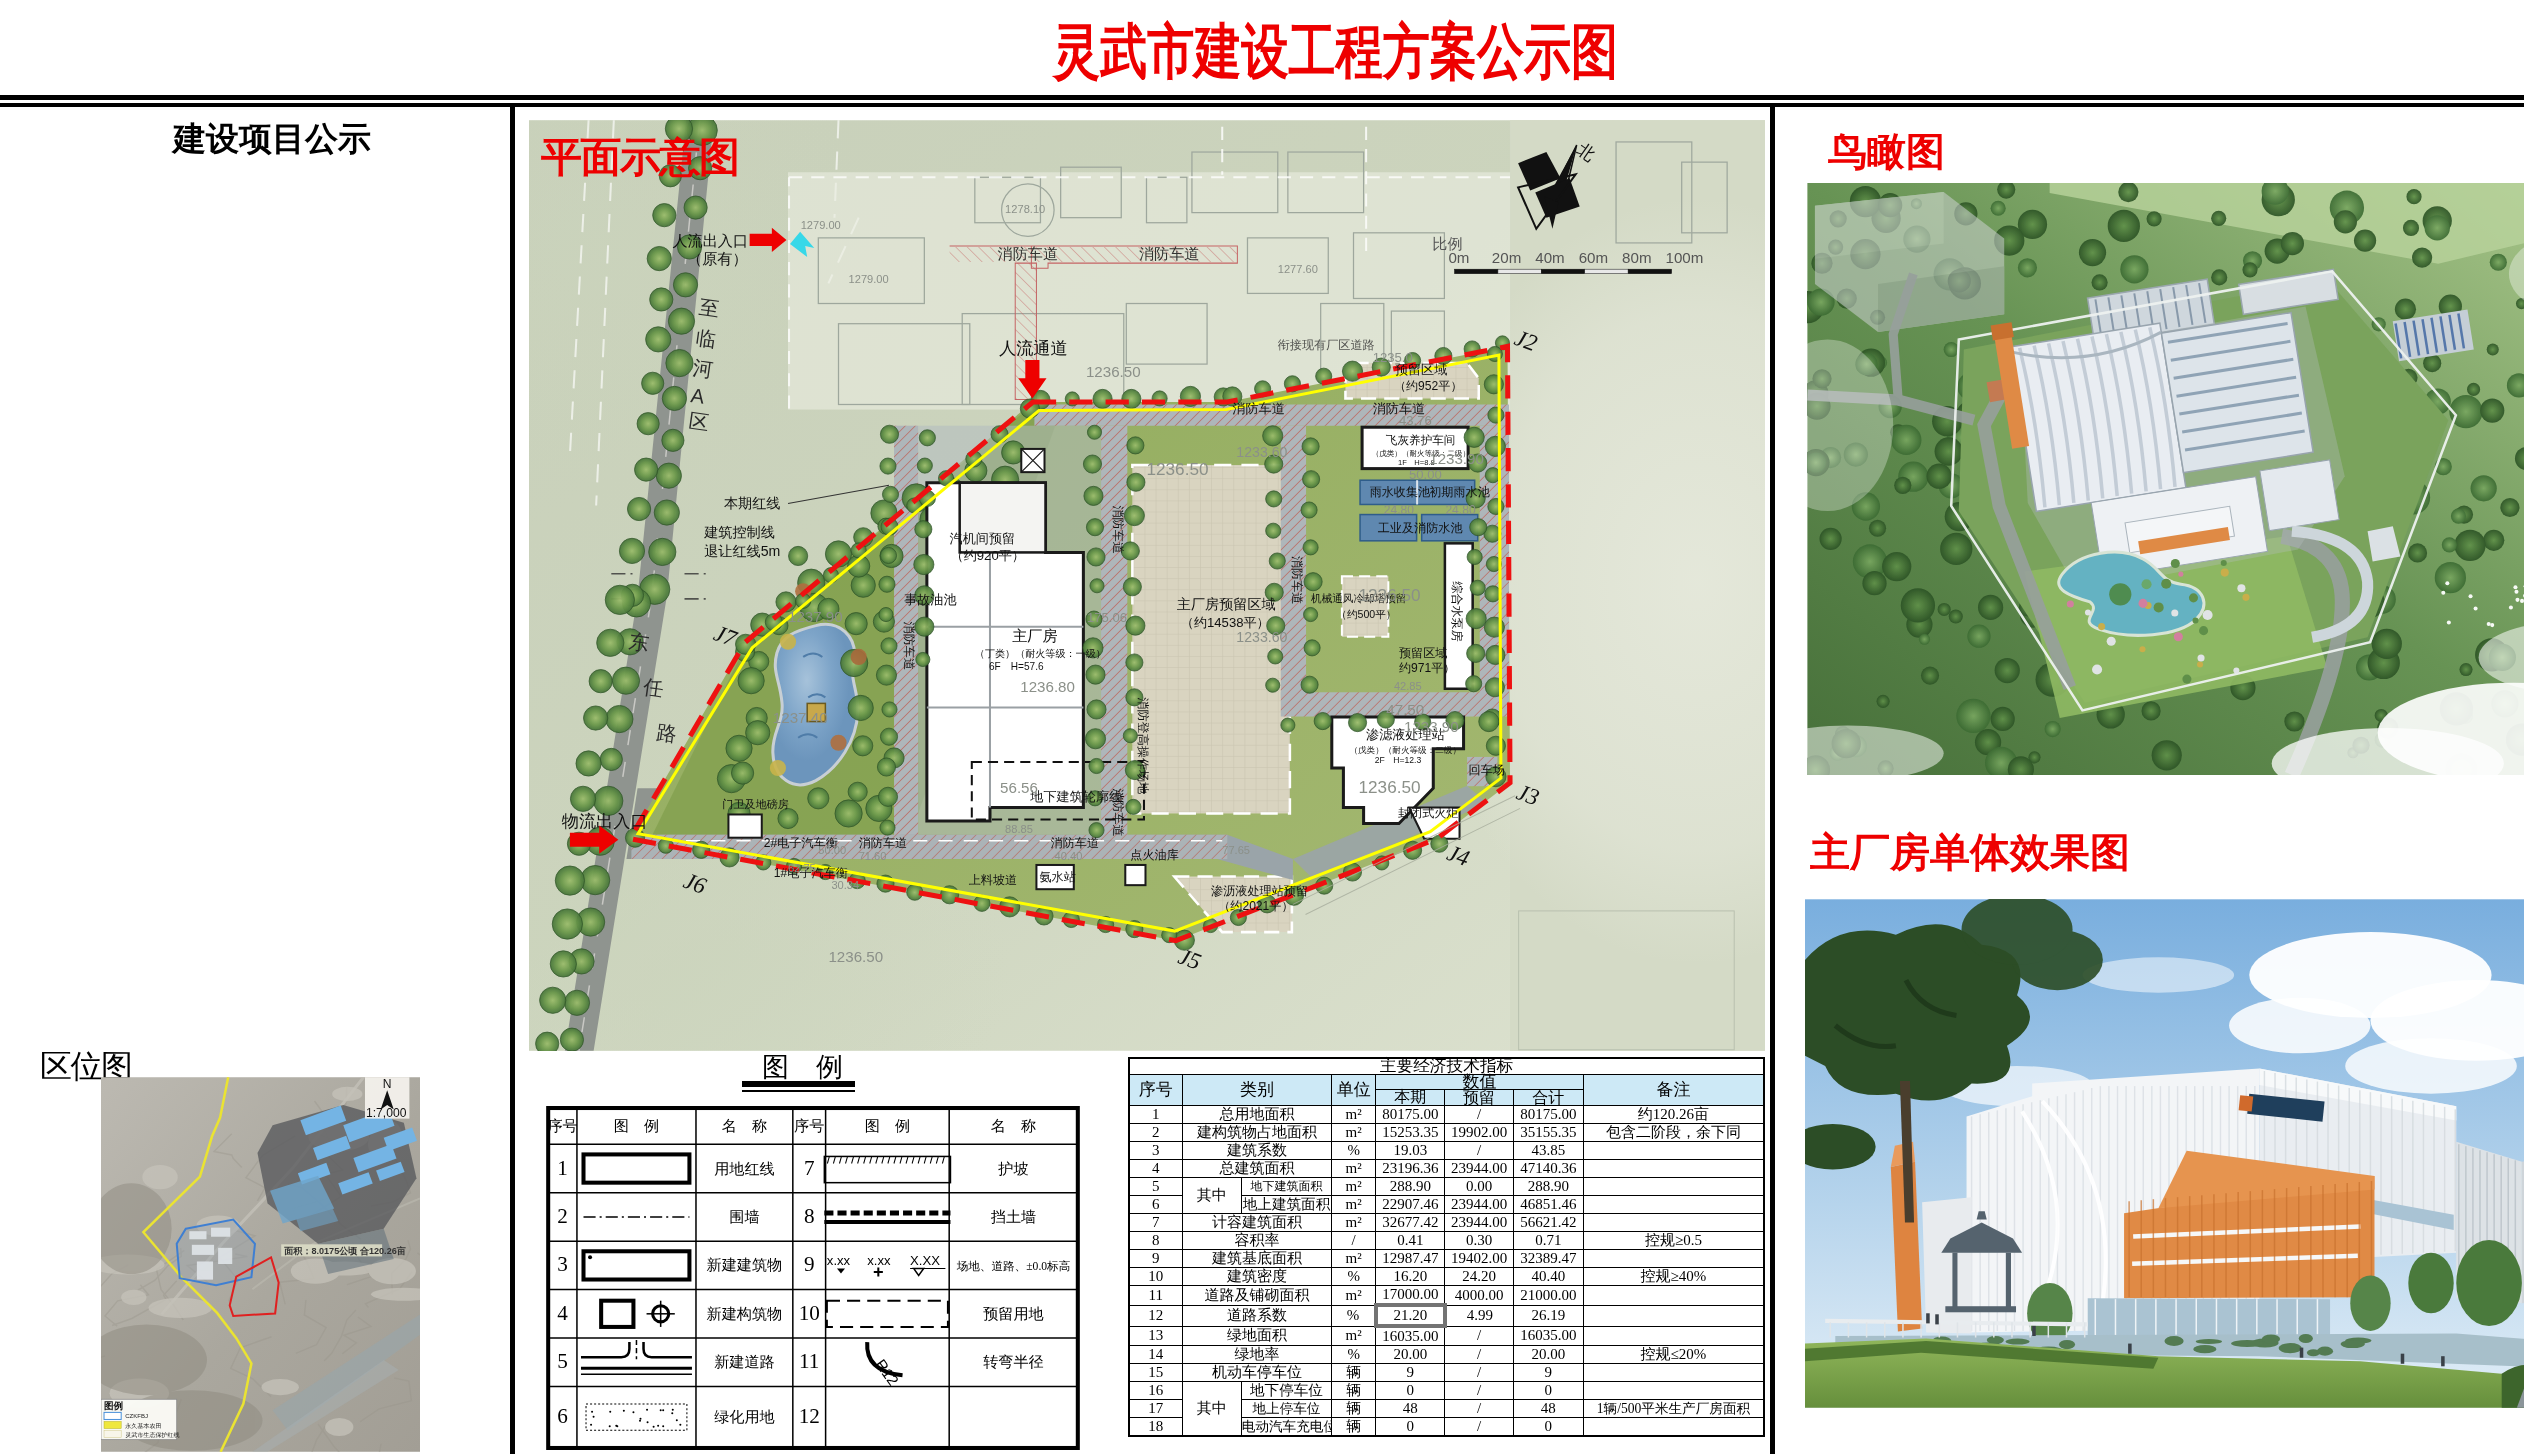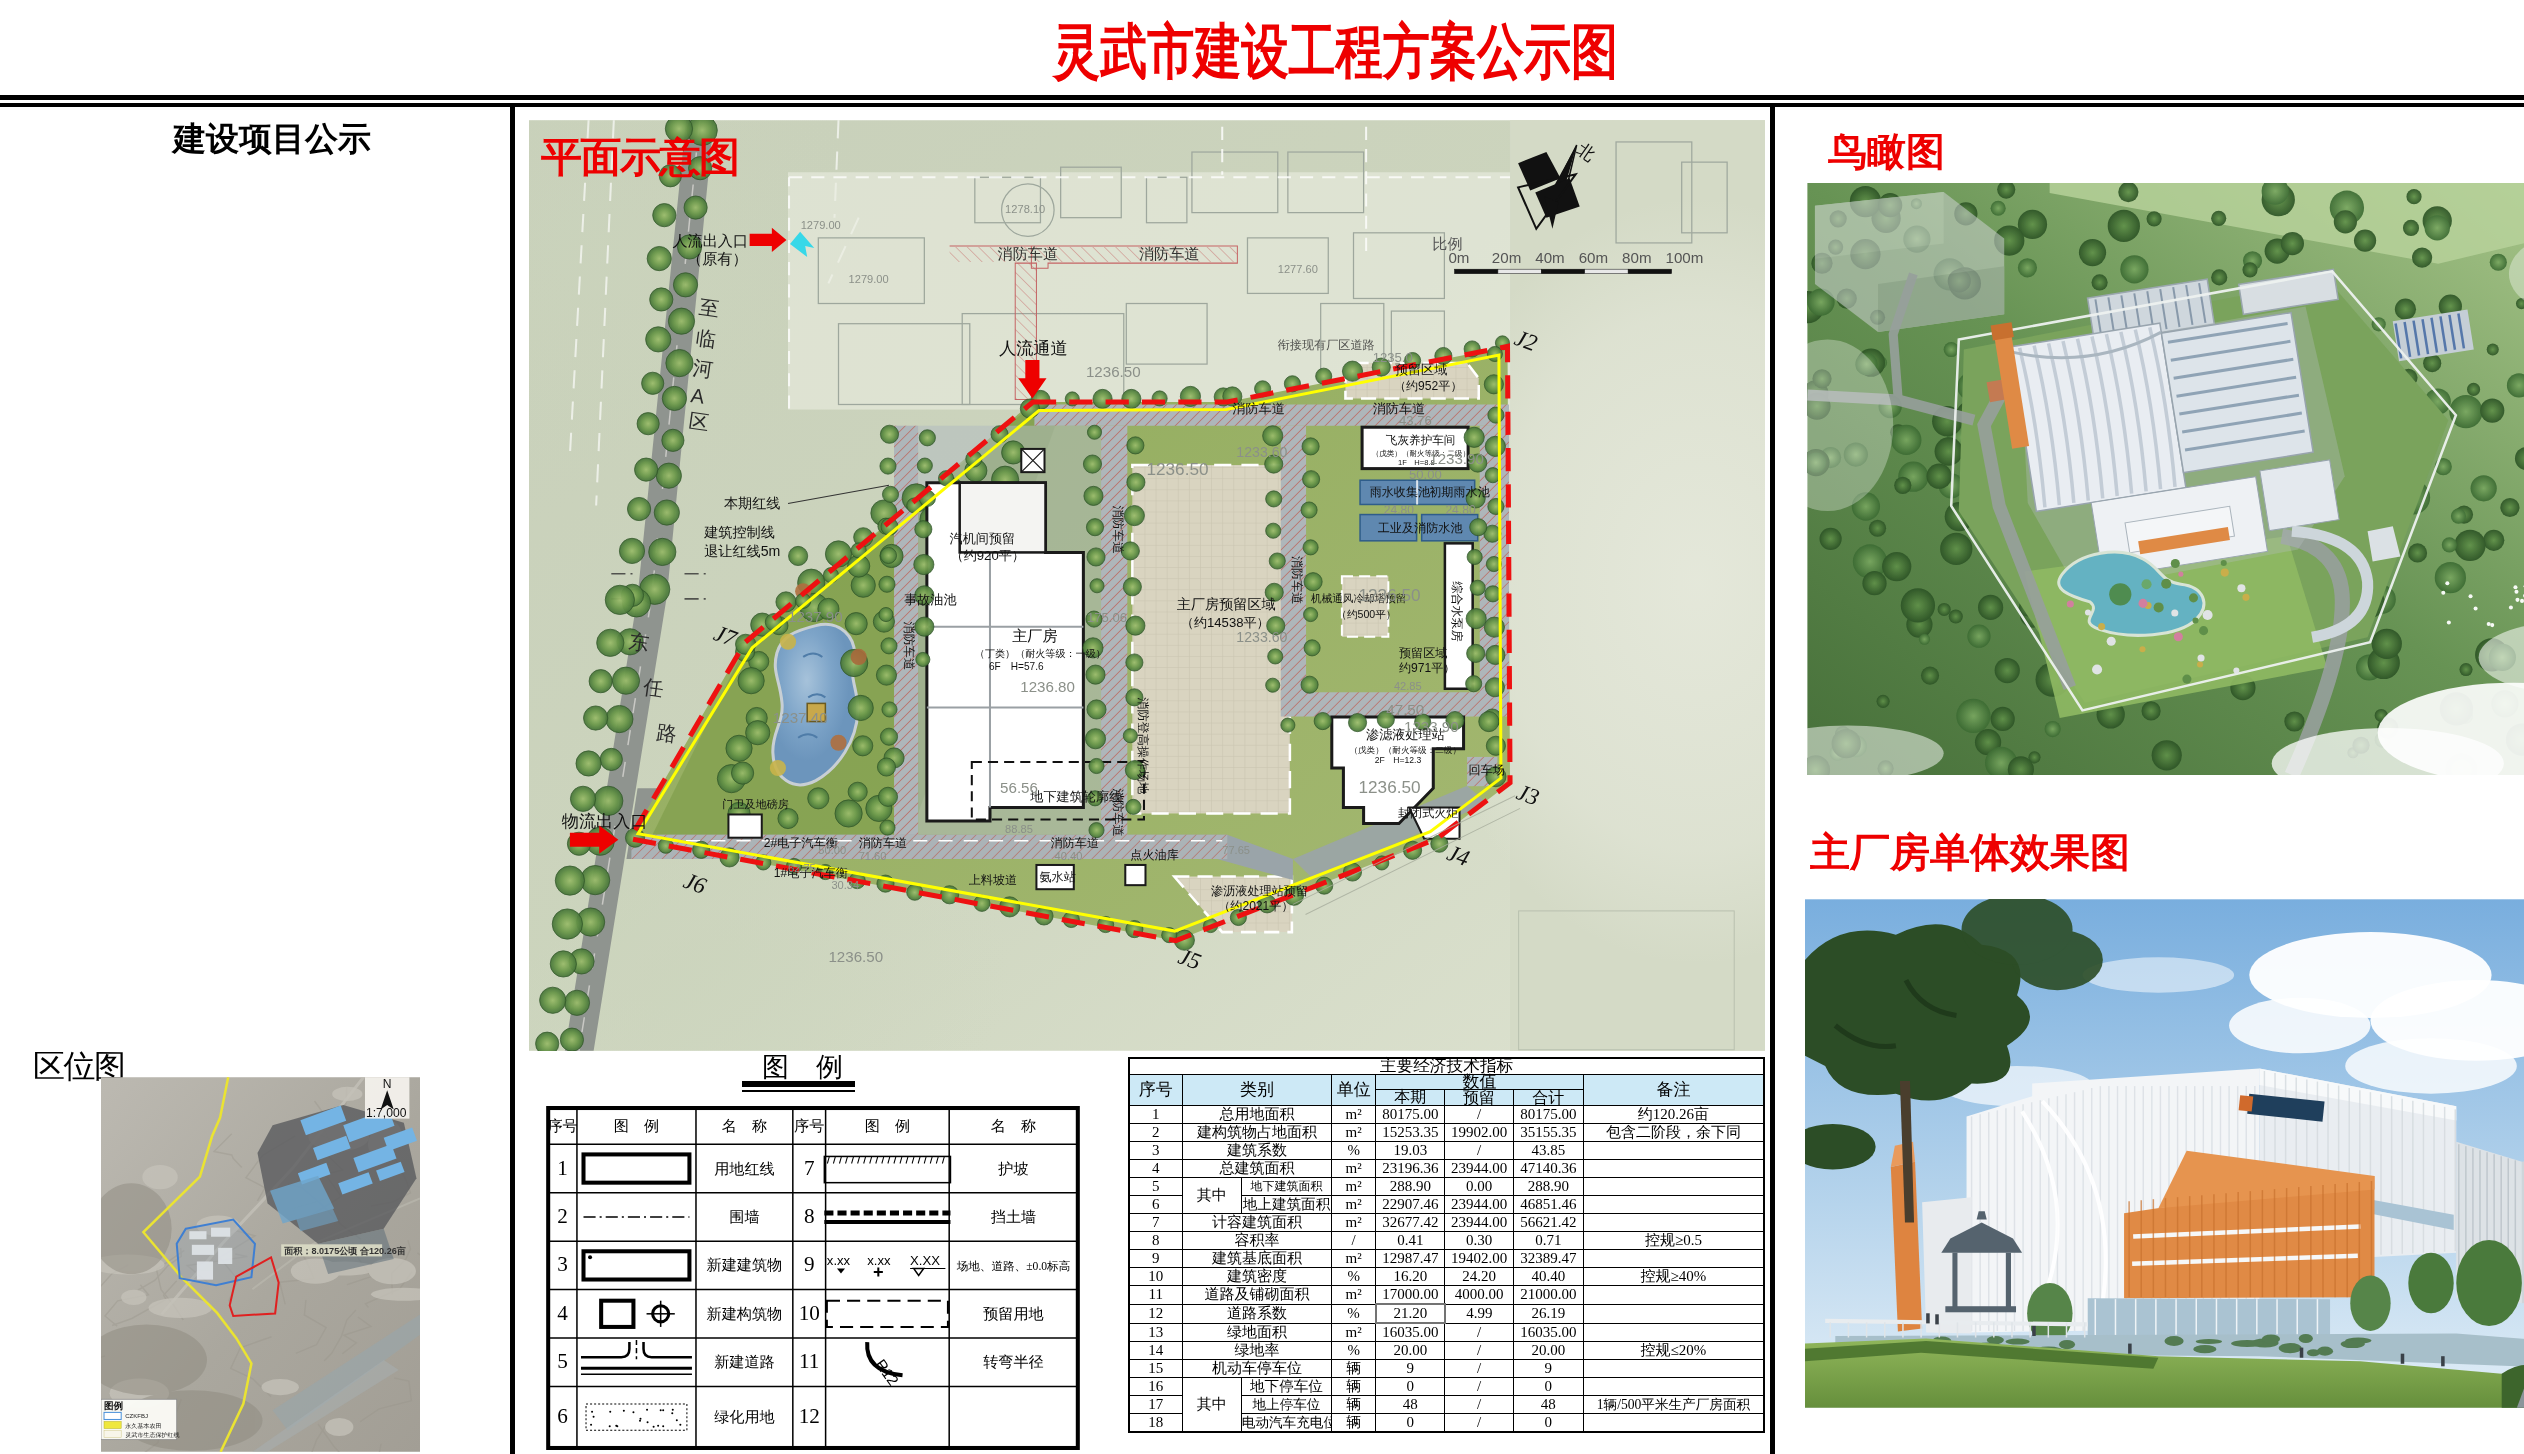--- a/index.html
+++ b/index.html
@@ -23,21 +23,21 @@
 <div class="abs" style="left:1770px;top:107px;width:4.5px;height:1348px;background:#000;"></div>
 
 <div class="abs" style="left:32px;top:120px;width:480px;">
 
   <div style="text-align:center;font-size:33px;font-weight:bold;line-height:37px;">建设项目公示</div>
 
 
 
 </div>
 
-<div class="abs" style="left:33px;top:1045px;font-size:32px;letter-spacing:-1.5px;">区位图</div>
+<div class="abs" style="left:40px;top:1045px;font-size:32px;letter-spacing:-1.5px;">区位图</div>
 
 <svg class="abs" style="left:101px;top:1077px;" width="319" height="375" viewBox="0 0 632 742">
 <defs>
 <linearGradient id="terr" x1="0" y1="0" x2="1" y2="1">
 <stop offset="0%" stop-color="#bcb9b1"></stop>
         <stop offset="55%" stop-color="#aaa79e"></stop>
         <stop offset="100%" stop-color="#a29e95"></stop>
       </linearGradient>
 </defs>
 <rect width="632" height="742" fill="url(#terr)"></rect>
@@ -961,21 +961,21 @@
           <td style="border:1px solid #000;padding:0;line-height:17px;white-space:nowrap;overflow:hidden;">m²</td>
           <td style="border:1px solid #000;padding:0;line-height:17px;white-space:nowrap;overflow:hidden;">17000.00</td>
           <td style="border:1px solid #000;padding:0;line-height:17px;white-space:nowrap;overflow:hidden;">4000.00</td>
           <td style="border:1px solid #000;padding:0;line-height:17px;white-space:nowrap;overflow:hidden;">21000.00</td>
           <td style="border:1px solid #000;padding:0;line-height:17px;white-space:nowrap;overflow:hidden;"></td>
         </tr>
 <tr>
           <td style="border:1px solid #000;padding:0;line-height:17px;white-space:nowrap;overflow:hidden;height:17px;">12</td>
           <td colspan="2" style="border:1px solid #000;padding:0;line-height:17px;white-space:nowrap;overflow:hidden;">道路系数</td>
           <td style="border:1px solid #000;padding:0;line-height:17px;white-space:nowrap;overflow:hidden;">%</td>
-          <td style="border:2px solid #737373;padding:0;line-height:17px;white-space:nowrap;overflow:hidden;">21.20</td>
+          <td style="border:4px solid #737373;padding:0;line-height:17px;white-space:nowrap;overflow:hidden;">21.20</td>
           <td style="border:1px solid #000;padding:0;line-height:17px;white-space:nowrap;overflow:hidden;">4.99</td>
           <td style="border:1px solid #000;padding:0;line-height:17px;white-space:nowrap;overflow:hidden;">26.19</td>
           <td style="border:1px solid #000;padding:0;line-height:17px;white-space:nowrap;overflow:hidden;"></td>
         </tr>
 <tr>
           <td style="border:1px solid #000;padding:0;line-height:17px;white-space:nowrap;overflow:hidden;height:17px;">13</td>
           <td colspan="2" style="border:1px solid #000;padding:0;line-height:17px;white-space:nowrap;overflow:hidden;">绿地面积</td>
           <td style="border:1px solid #000;padding:0;line-height:17px;white-space:nowrap;overflow:hidden;">m²</td>
           <td style="border:1px solid #000;padding:0;line-height:17px;white-space:nowrap;overflow:hidden;">16035.00</td>
           <td style="border:1px solid #000;padding:0;line-height:17px;white-space:nowrap;overflow:hidden;">/</td>

